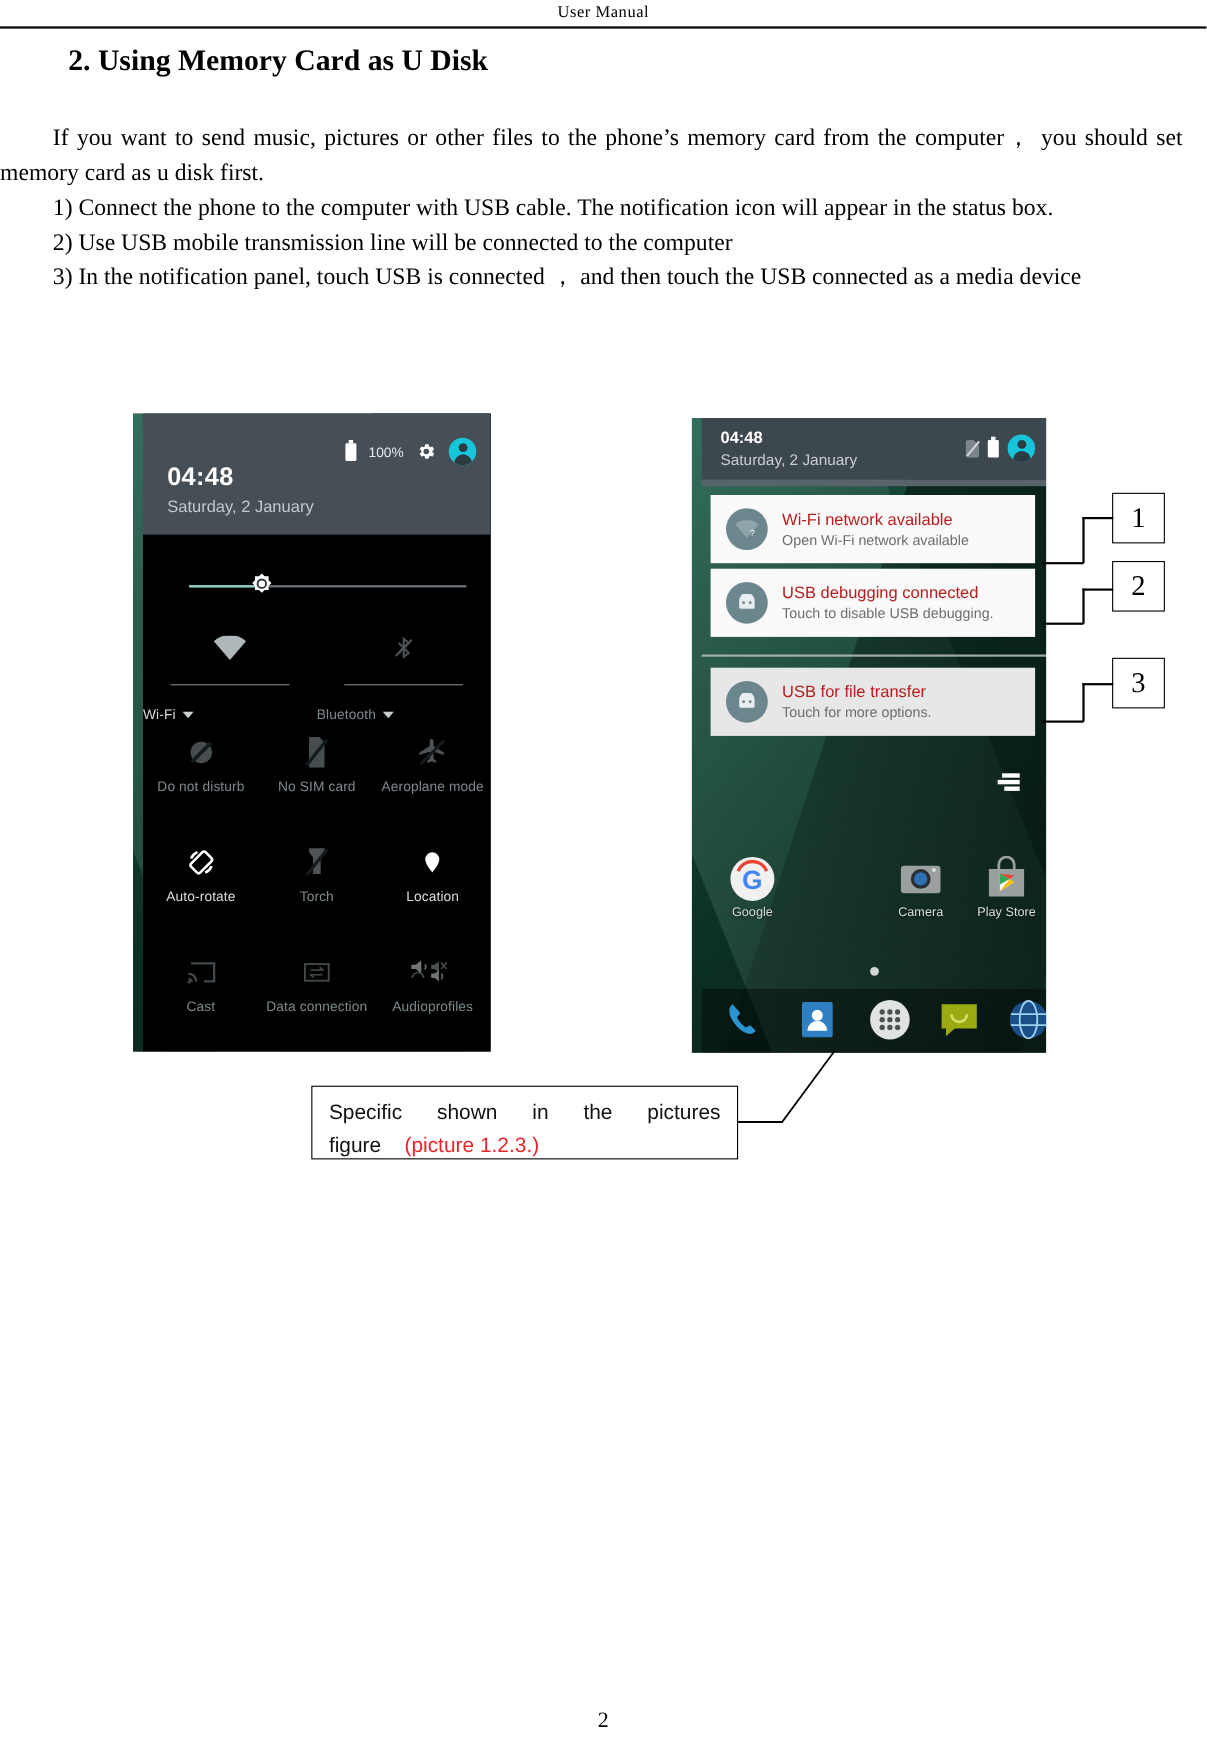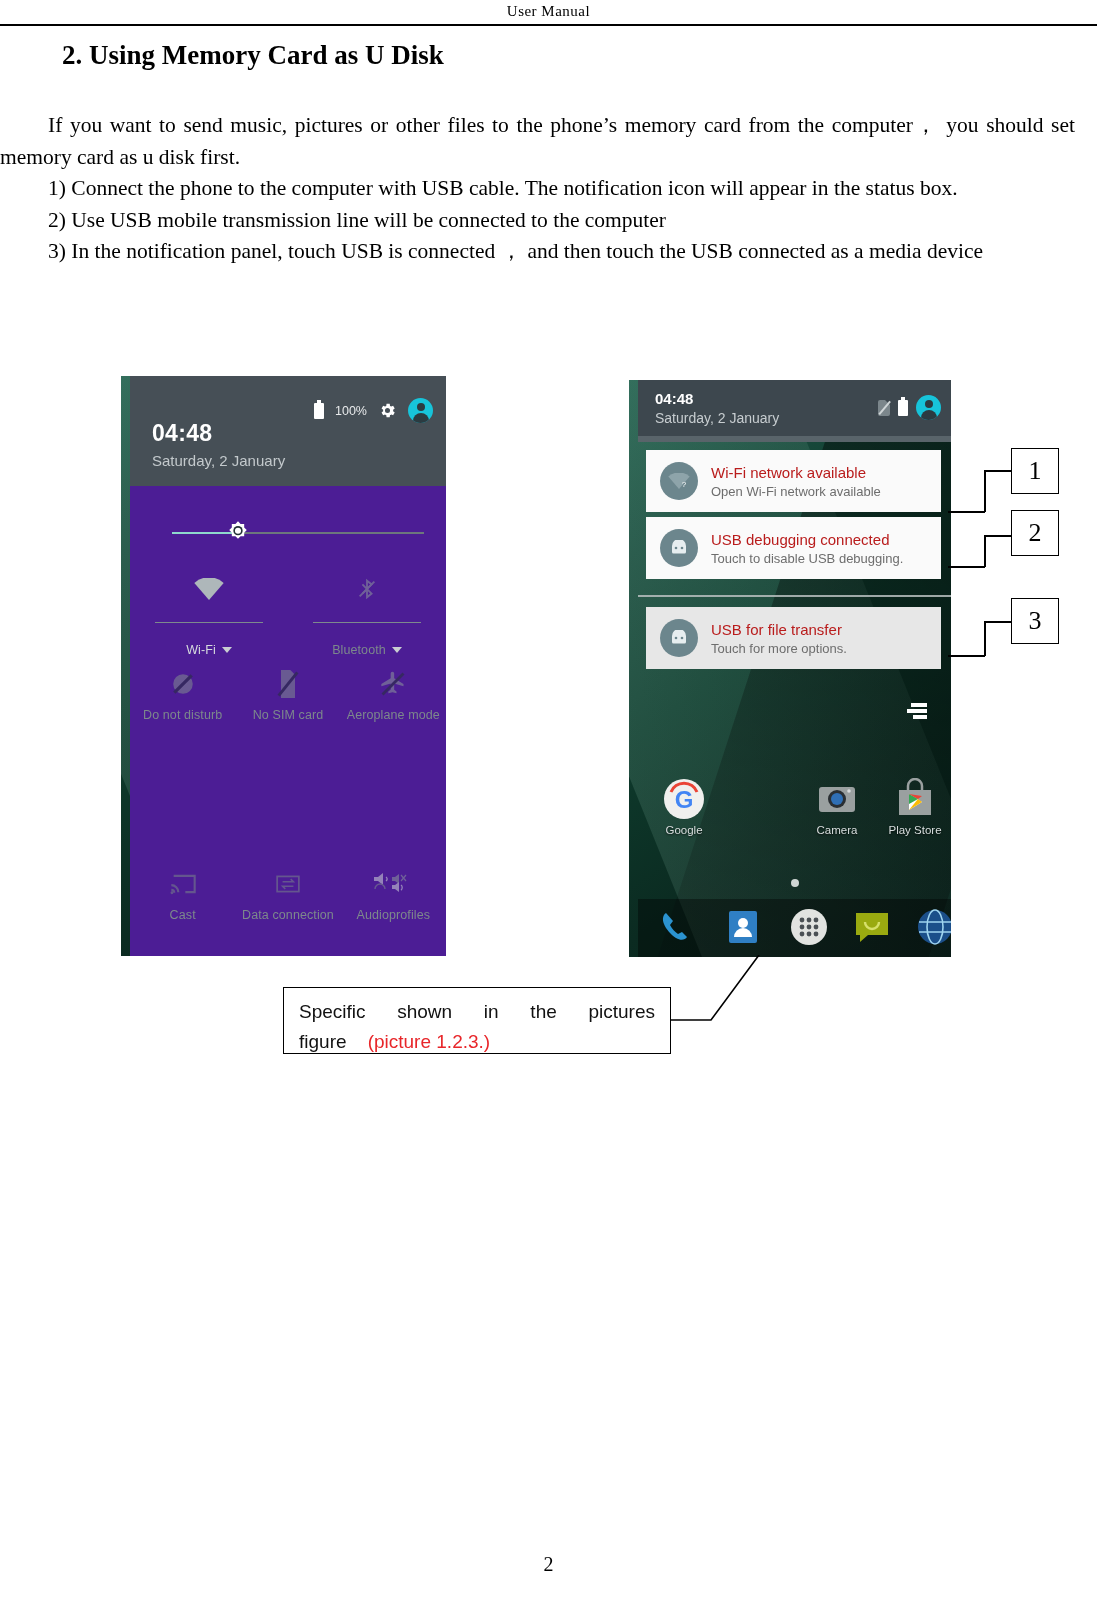--- a/index.html
+++ b/index.html
@@ -66,21 +66,21 @@
   }
   .wall::after {
     content:""; position:absolute; right:-20%; top:-10%; width:80%; height:120%;
     background:linear-gradient(200deg, rgba(0,0,0,.55), rgba(0,0,0,.1));
     transform:rotate(18deg);
   }
 
   
   #qs-panel {
     position:absolute; left:9px; top:0; right:0; bottom:0;
-    background:#4c1d95;
+    background:#000000;
   }
   #qs-header {
     position:absolute; left:0; top:0; right:0; height:110px;
     background:#464f56;
   }
   #qs-statusrow {
     position:absolute; right:13px; top:22px;
     display:flex; align-items:center; gap:11px;
   }
   .batt-glyph {
@@ -141,21 +141,21 @@
     flex:1; text-align:center; color:#d6dbdd;
     font-family:"Liberation Sans", sans-serif; font-size:12.5px;
   }
   .tile .ic { height:36px; display:flex; align-items:center; justify-content:center; }
   .tile .lbl { margin-top:6px; letter-spacing:.1px; }
   .tile.dim  { color:#7d888c; }
   .tile.dim svg { opacity:.55; }
 
   #row-wifi { top:195px; height:78px; }
   #row-wifi .tile { position:relative; }
-  #row-wifi .tile .lbl { display:flex; align-items:center; justify-content:center; gap:6px;margin-top:36px; }
+  #row-wifi .tile .lbl { display:flex; align-items:center; justify-content:flex-start; gap:6px;margin-top:36px; }
   .divline { position:absolute; bottom:26px; left:16%; right:16%; height:1px; background:#7e898d; }
   .caret { width:0;height:0;border-left:5px solid transparent;border-right:5px solid transparent;border-top:6px solid #c9cfd1; }
 
   #row-2 { top:290px; height:80px; }
   #row-3 { top:390px; height:80px; }
   #row-4 { top:490px; height:80px; }
 
   
   #shade-header {
     position:absolute; left:9px; top:0; right:0; height:56px;
@@ -365,20 +365,48 @@
         <div class="ic">
           <svg width="28" height="28" viewBox="0 0 24 24" fill="#8d989c">
             <path d="M21 14v-2l-8-5V3a1.5 1.5 0 0 0-3 0v4L2 12v2l8-2.5V17l-2 1.5V20l3.5-1 3.5 1v-1.5L13 17v-5.5z"></path>
             <path d="M3 21L21 3" stroke="#253239" stroke-width="2.4"></path>
           </svg>
         </div>
         <div class="lbl">Aeroplane mode</div>
       </div>
     </div>
 
+    <div class="tile-row" id="row-3">
+      <div class="tile">
+        <div class="ic">
+          <svg width="28" height="28" viewBox="0 0 24 24" fill="none" stroke="#ffffff" stroke-width="2">
+            <rect x="7" y="4" width="10" height="16" rx="2" transform="rotate(45 12 12)"></rect>
+            <path d="M4 9a9 9 0 0 1 5-5M20 15a9 9 0 0 1-5 5"></path>
+          </svg>
+        </div>
+        <div class="lbl">Auto-rotate</div>
+      </div>
+      <div class="tile dim">
+        <div class="ic">
+          <svg width="20" height="28" viewBox="0 0 16 24" fill="#8d989c">
+            <path d="M2 1h12v3l-3 4v13H5V8L2 4z"></path>
+            <path d="M0 22L16 2" stroke="#253239" stroke-width="2.4"></path>
+          </svg>
+        </div>
+        <div class="lbl">Torch</div>
+      </div>
+      <div class="tile">
+        <div class="ic">
+          <svg width="22" height="28" viewBox="0 0 24 24" fill="#ffffff">
+            <path d="M12 2a7 7 0 0 0-7 7c0 5.2 7 13 7 13s7-7.8 7-13a7 7 0 0 0-7-7z"></path>
+          </svg>
+        </div>
+        <div class="lbl">Location</div>
+      </div>
+    </div>
 
     <div class="tile-row" id="row-4">
       <div class="tile dim">
         <div class="ic">
           <svg width="28" height="24" viewBox="0 0 24 20" fill="none" stroke="#79868a" stroke-width="1.8">
             <path d="M4 3h18v14h-8"></path>
             <path d="M2 11a6 6 0 0 1 6 6M2 15a2.5 2.5 0 0 1 2.5 2.5"></path>
             <circle cx="2.5" cy="17.5" r="1.2" fill="#79868a" stroke="none"></circle>
           </svg>
         </div>

